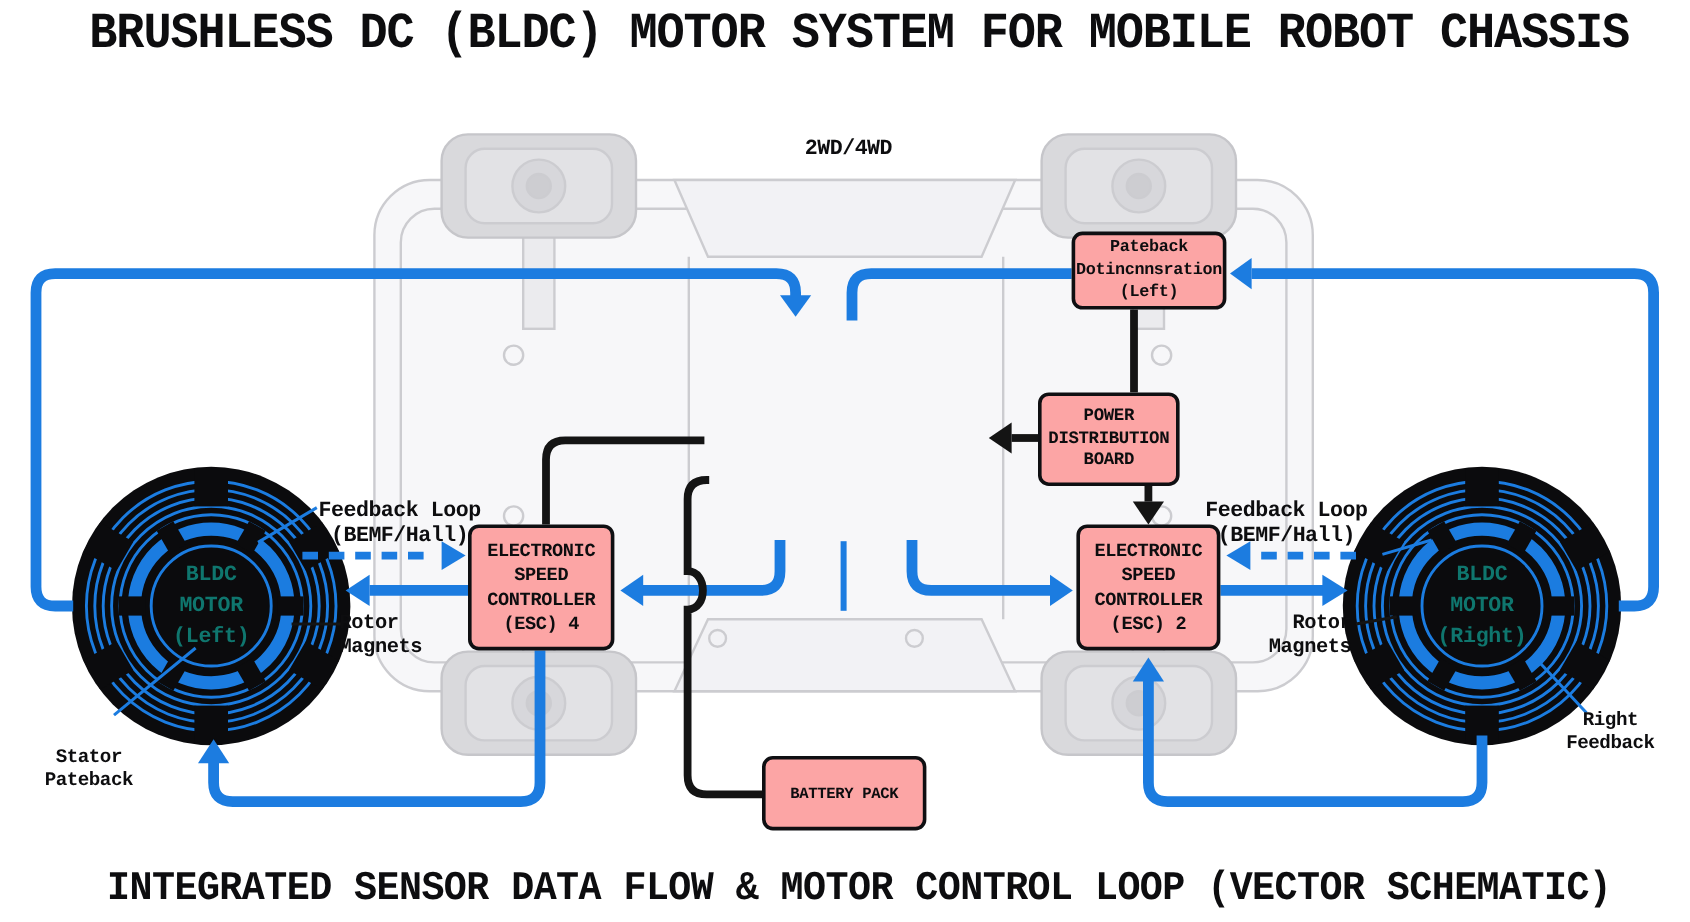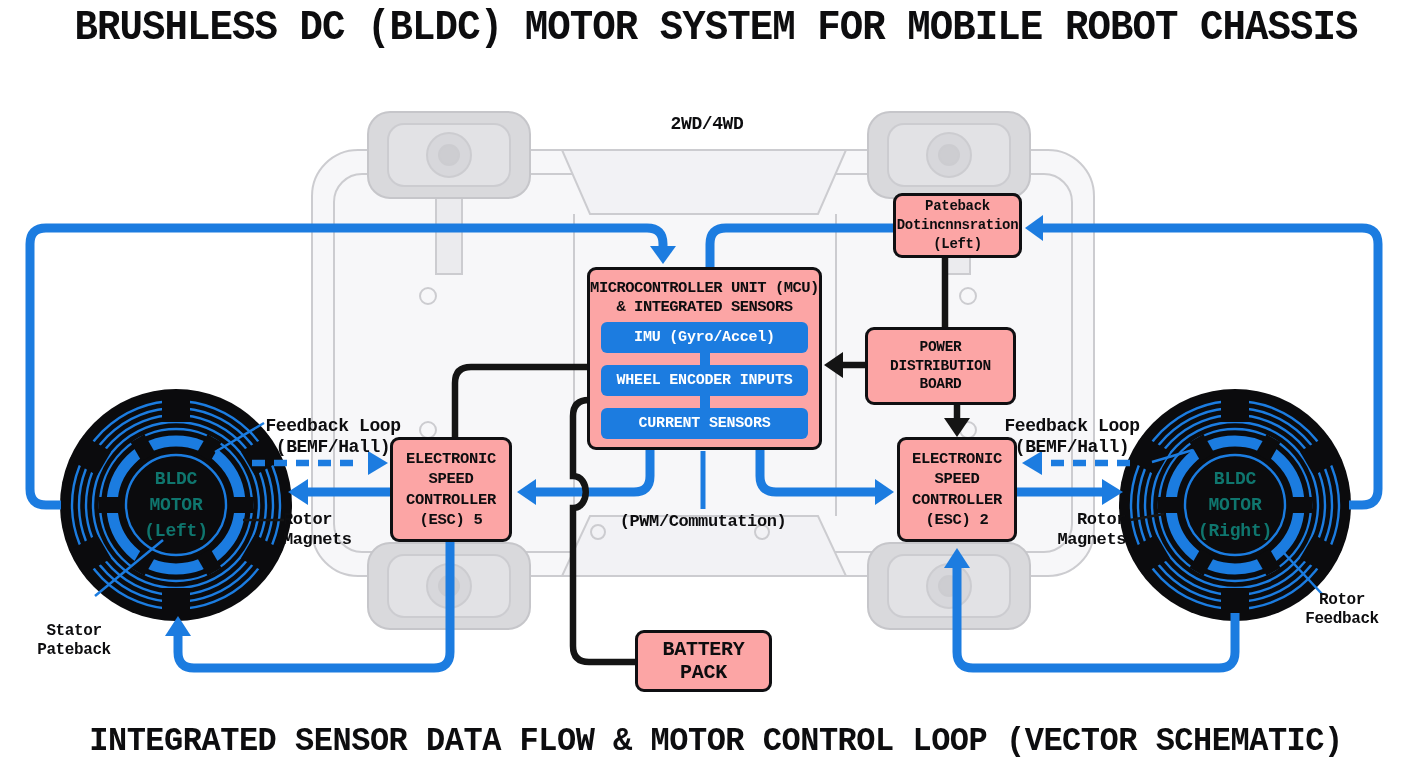--- a/index.html
+++ b/index.html
@@ -197,65 +197,55 @@
   </div>
 
   <div class="lbl" style="left:283px;top:510px;width:112px;font-size:17px;text-align:left;">Rotor Magnets</div>
   <div class="lbl" style="left:1014px;top:510px;width:112px;font-size:17px;text-align:right;">Rotor Magnets</div>
 
   <div class="lbl" style="left:28px;top:591px;width:92px;font-size:16px;margin-top:31px;">
     <div>Stator</div>
     <div>Pateback</div>
   </div>
   <div class="lbl" style="left:1294px;top:591px;width:96px;font-size:16px;">
-    <div>Rotor</div>
+    <div>Right</div>
     <div>Feedback</div>
   </div>
 
   <div class="lbl" style="left:593px;top:512px;width:220px;font-size:17px;">
-    <div>(PWM/Commutation)</div>
-  </div>
-
-  <div class="box mcu" style="left:587px;top:267px;width:235px;height:183px;">
-    <div class="mcu-title">MICROCONTROLLER UNIT (MCU)</div>
-    <div class="mcu-title" style="margin-top:0;">&amp; INTEGRATED SENSORS</div>
-    <div class="pill-link" style="top:80px;"></div>
-    <div class="pill-link" style="top:123px;"></div>
-    <div class="pill" style="top:52px;">IMU (Gyro/Accel)</div>
-    <div class="pill" style="top:95px;">WHEEL ENCODER INPUTS</div>
-    <div class="pill" style="top:138px;">CURRENT SENSORS</div>
-  </div>
+  </div>
+
 
   <div class="box" style="left:893px;top:193px;width:129px;height:65px;font-size:14px;line-height:1.38;">
     <div>Pateback</div>
     <div>Dotincnnsration</div>
     <div>(Left)</div>
   </div>
 
-  <div class="box" style="left:865px;top:327px;width:151px;height:78px;font-size:14.5px;line-height:1.3;">
+  <div class="box" style="left:865px;top:327px;width:118px;height:78px;font-size:14.5px;line-height:1.3;">
     <div>POWER</div>
     <div>DISTRIBUTION</div>
     <div>BOARD</div>
   </div>
 
   <div class="box" style="left:390px;top:437px;width:122px;height:105px;font-size:15.5px;line-height:1.3;">
     <div>ELECTRONIC</div>
     <div>SPEED</div>
     <div>CONTROLLER</div>
-    <div>(ESC) 5</div>
+    <div>(ESC) 4</div>
   </div>
 
   <div class="box" style="left:897px;top:437px;width:120px;height:105px;font-size:15.5px;line-height:1.3;">
     <div>ELECTRONIC</div>
     <div>SPEED</div>
     <div>CONTROLLER</div>
     <div>(ESC) 2</div>
   </div>
 
-  <div class="box" style="left:635px;top:630px;width:137px;height:62px;font-size:20px;">
+  <div class="box" style="left:635px;top:630px;width:137px;height:62px;font-size:13px;">
     <div>BATTERY PACK</div>
   </div>
 
   <div class="motor-lbl" style="left:106px;top:466px;">
     <div>BLDC</div>
     <div>MOTOR</div>
     <div>(Left)</div>
   </div>
   <div class="motor-lbl" style="left:1165px;top:466px;">
     <div>BLDC</div>

